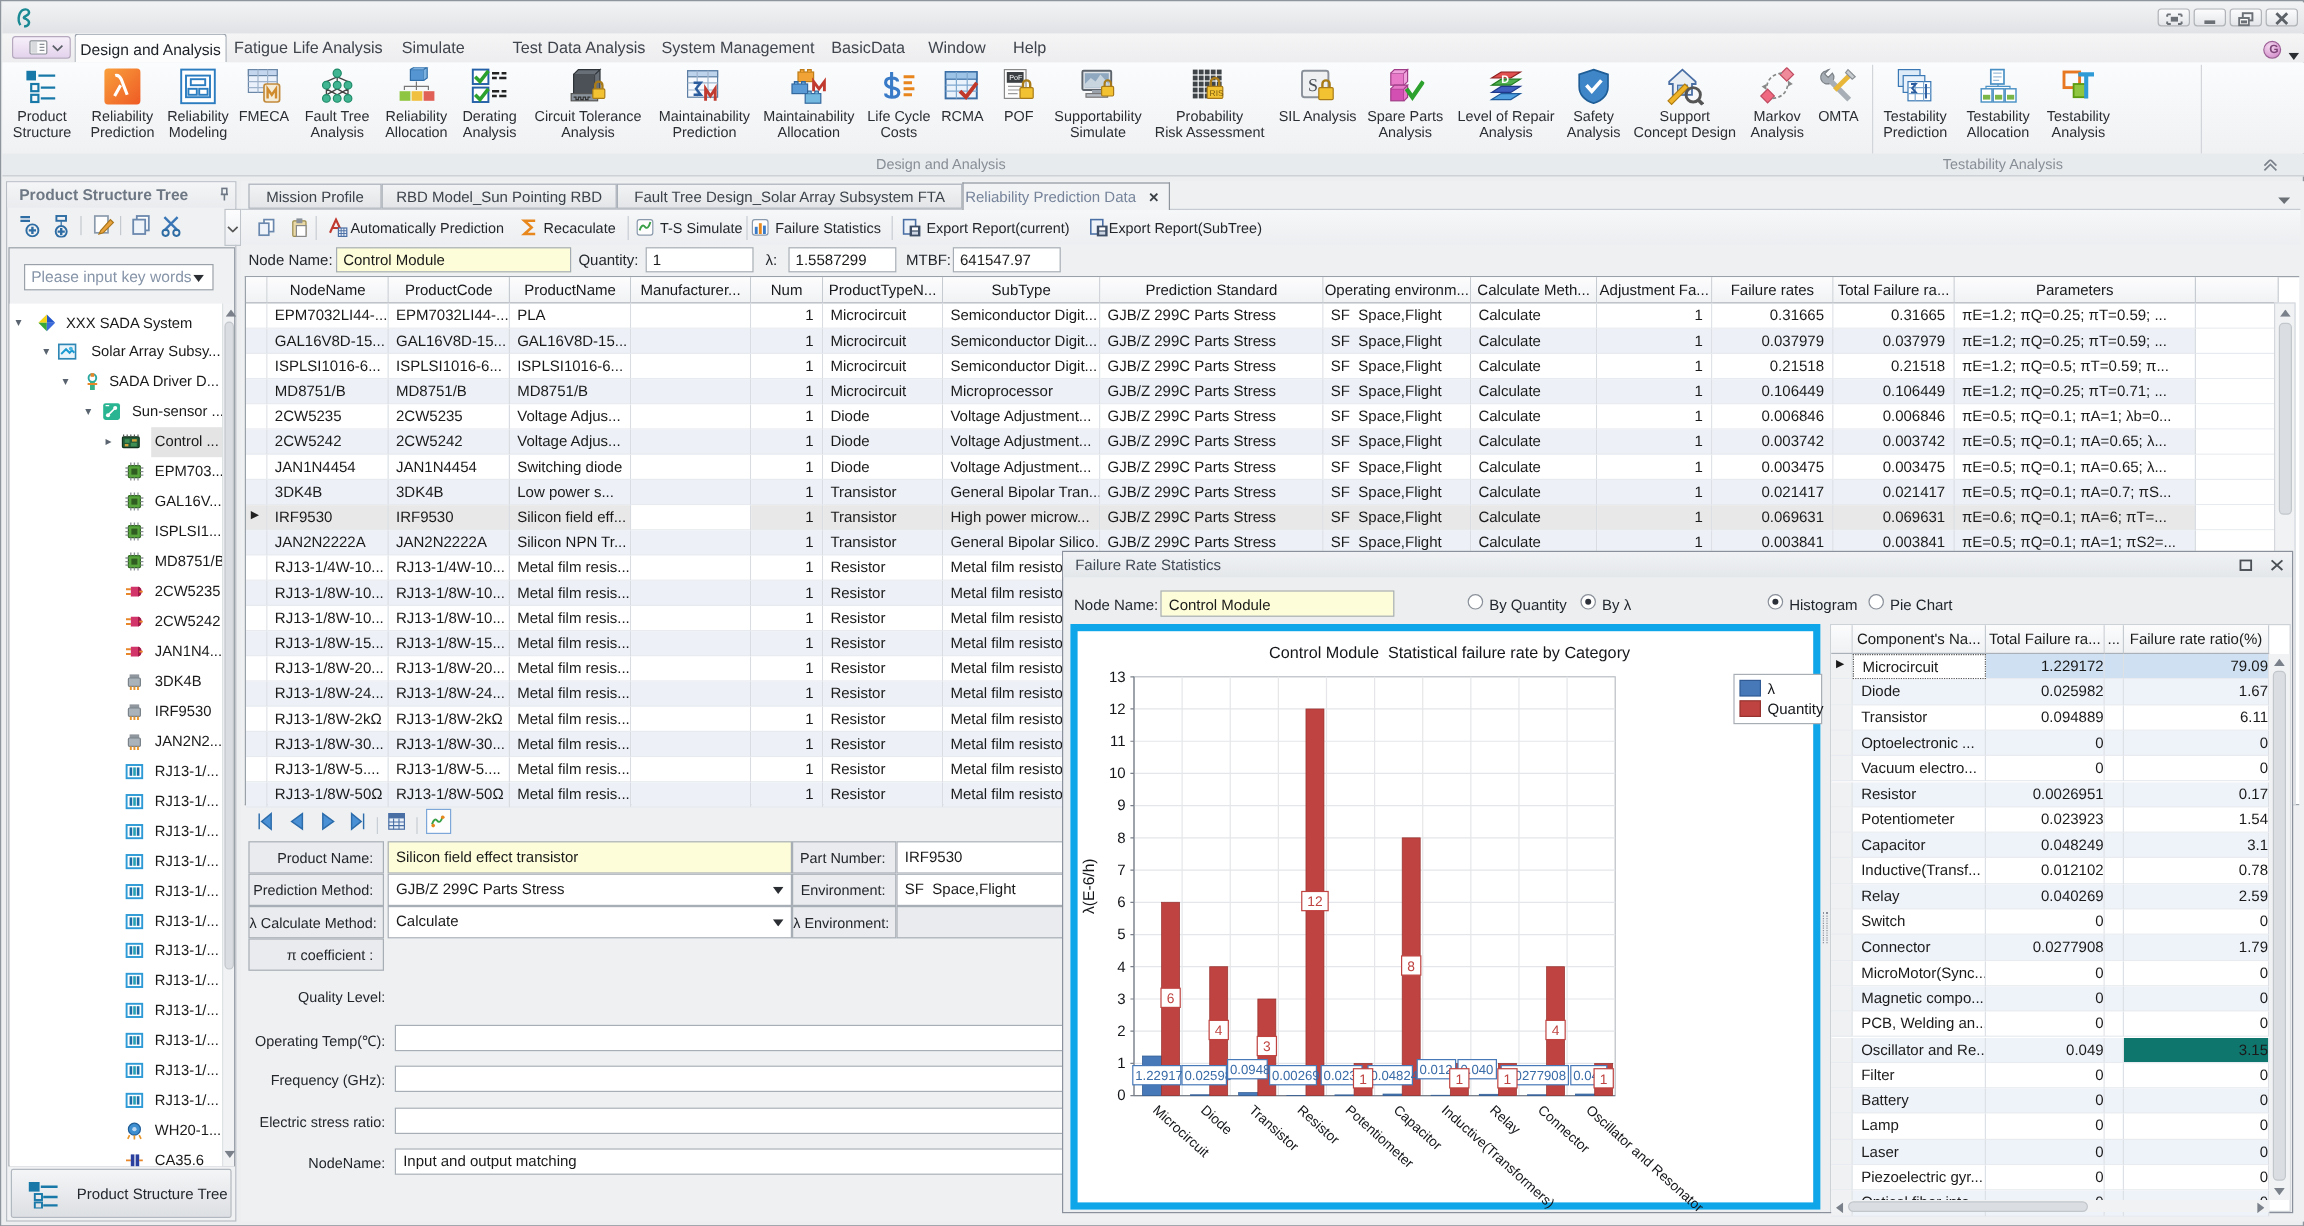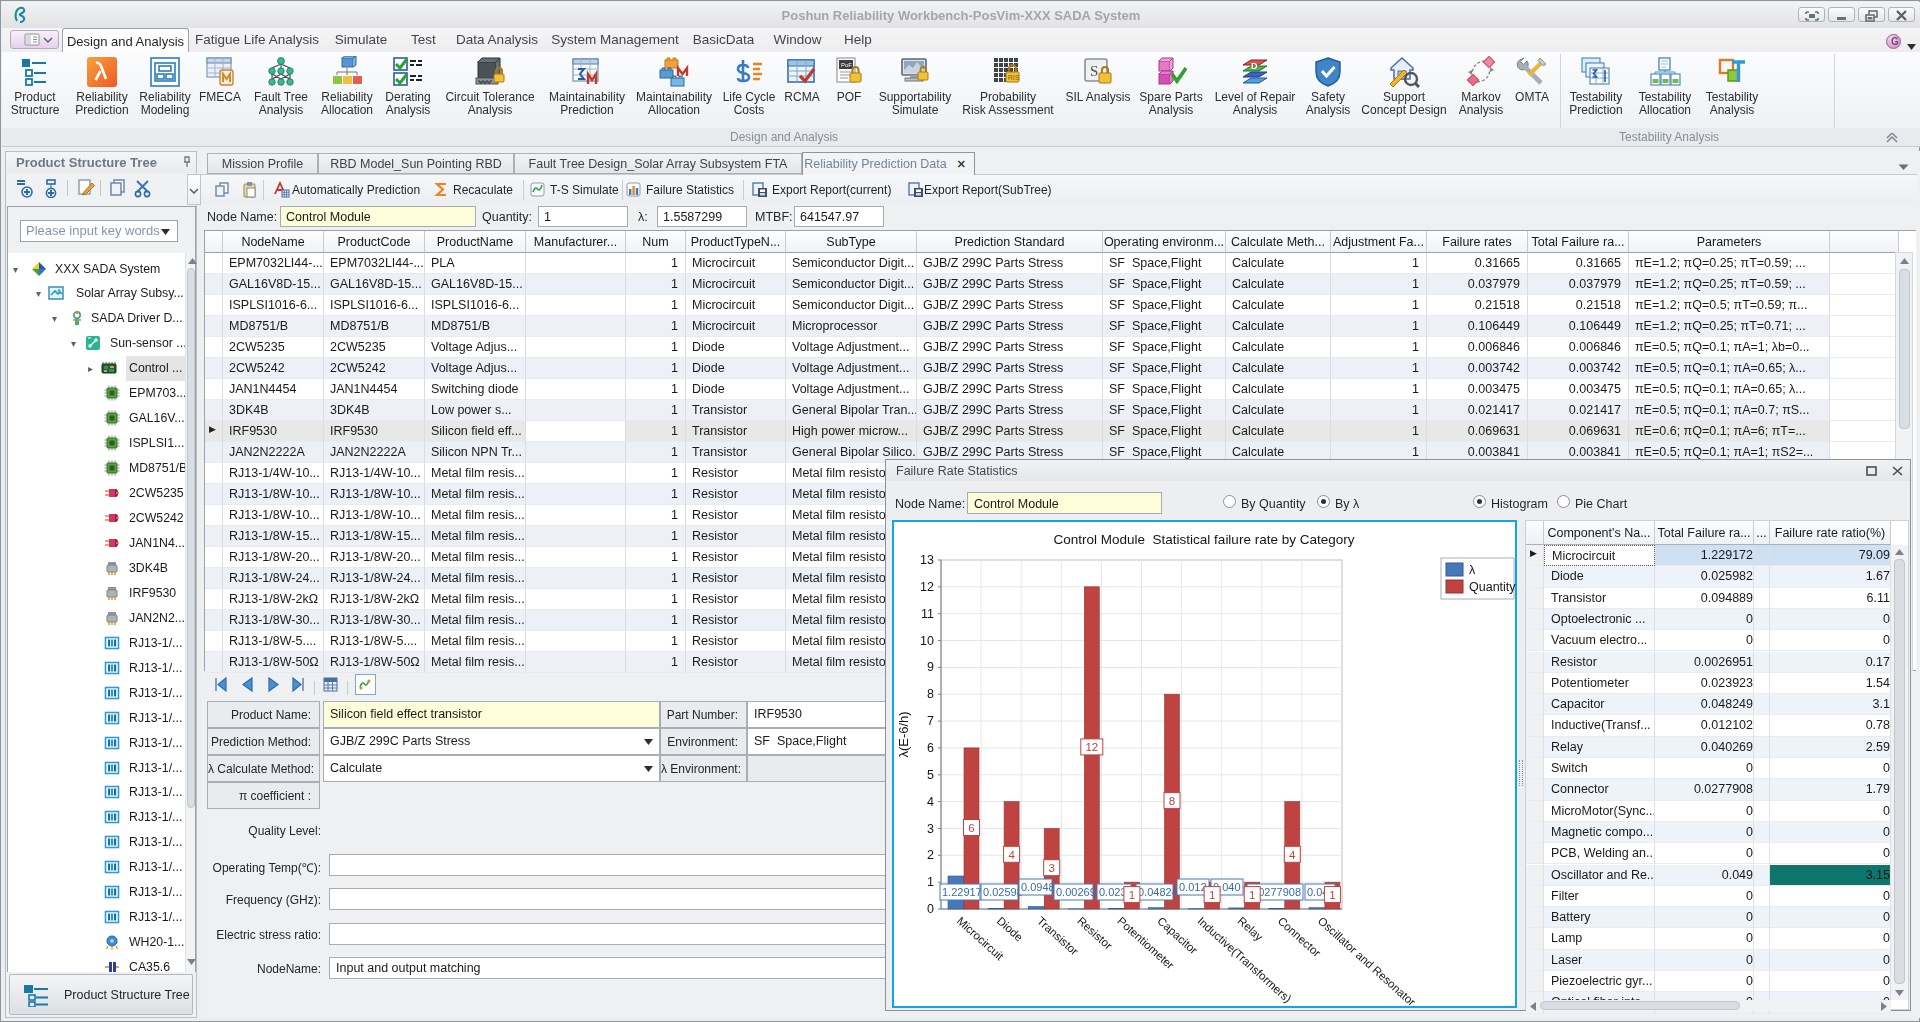--- a/index.html
+++ b/index.html
@@ -48,21 +48,20 @@
 #fwin{left:884px;top:458px;width:1026px;height:552px;background:#eceef0;border:1px solid #8a919c;}
 #fwtitle{left:0;top:0;width:100%;height:21px;background:linear-gradient(#f0f2f4,#e4e7ea);font-size:12.5px;color:#3f4854;}
 .wh{position:absolute;top:0;height:24px;background:linear-gradient(#fcfcfd,#eff1f3);border-right:1px solid #c6cbd1;border-bottom:1px solid #aab0b7;font-size:12.5px;text-align:center;padding-top:5px;}
 .wc{position:absolute;height:21.3px;border-right:1px solid #dde1e5;border-bottom:1px solid #e8ebef;font-size:12.5px;padding:3px 0 0 7px;white-space:nowrap;overflow:hidden;}
 .radio{position:absolute;width:13px;height:13px;border:1px solid #8a9099;border-radius:50%;background:#fff;}
 .radio.sel:after{content:"";position:absolute;left:3px;top:3px;width:5px;height:5px;border-radius:50%;background:#2c313a;}
 .rlabel{position:absolute;font-size:12.5px;color:#1f242b;}
 </style></head><body>
 <div id="app">
 <div id="titlebar" class="abs">
-      <div class="abs" id="titletext">Poshun Reliability Workbench-PosVim-XXX SADA System</div>
       <div class="abs" style="left:10px;top:4px"><svg width="18" height="18" viewBox="0 0 18 18">
           <path d="M5 15 C2 10 4 3 8 2 C12 1 14 5 10 7 C7 8.5 7 9 10 10 C14 12 12 16 8 16" stroke="#1b8a94" stroke-width="2" fill="none"></path>
         </svg></div>
       <div class="abs winbtn" style="left:1796px">
         <svg style="position:absolute;left:5px;top:0px" width="16" height="15" viewBox="0 0 16 15">
           <path d="M2 4 h3 M2 4 v2 M11 4 h3 M14 4 v2 M2 10 v2 M2 12 h3 M14 10 v2 M11 12 h3" stroke="#6b7076" stroke-width="1.6" fill="none"></path>
           <rect x="5" y="6" width="6" height="4" fill="#6b7076"></rect>
         </svg>
       </div>
       <div class="abs winbtn" style="left:1826px">
@@ -86,21 +85,21 @@
     <div id="tabrow" class="abs">
       <div class="abs" id="appbtn"><svg width="47" height="17" viewBox="0 0 47 17">
           <rect x="14" y="3" width="14" height="11" rx="1" fill="#fdfdfe" stroke="#8a8f96"></rect>
           <rect x="15" y="4" width="5" height="9" fill="#d8dadd"></rect>
           <path d="M22 6 h4 M22 8.5 h4 M22 11 h4" stroke="#8a8f96"></path>
           <path d="M33 7 l4 4 l4 -4" fill="none" stroke="#5a5f66" stroke-width="1.4"></path>
         </svg></div>
       <div class="abs" id="activetab">Design and Analysis</div>
       <div class="abs menutab" style="left:190px;width:130px">Fatigue Life Analysis</div>
       <div class="abs menutab" style="left:326px;width:66px">Simulate</div>
-      <div class="abs menutab" style="left:400px;width:43px">Test</div>
+      <div class="abs menutab" style="left:416px;width:43px">Test</div>
       <div class="abs menutab" style="left:450px;width:90px">Data Analysis</div>
       <div class="abs menutab" style="left:546px;width:134px">System Management</div>
       <div class="abs menutab" style="left:687px;width:69px">BasicData</div>
       <div class="abs menutab" style="left:764px;width:63px">Window</div>
       <div class="abs menutab" style="left:835px;width:42px">Help</div>
       <div class="abs" style="left:1884px;top:6px;width:15px;height:15px;border-radius:50%;background:radial-gradient(circle at 35% 30%,#f3d8ef,#cd7ec4);border:1px solid #9a5f94">
         <span style="position:absolute;left:4px;top:1px;font-size:10px;font-weight:bold;color:#7d4478">G</span>
       </div>
       <div class="abs" style="left:1905px;top:11px"><svg width="9" height="6" viewBox="0 0 9 6">
           <path d="M0 0 h9 l-4.5 6 z" fill="#2a2e33"></path>
@@ -1231,21 +1230,21 @@
         <div class="abs" style="left:81px;top:11px;width:195px;height:22px;background:#fdfdd9;border:1px solid #a6acb4;font-size:12.5px;padding:4px 0 0 6px">Control Module</div>
         <span class="radio" style="left:337px;top:14px"></span>
         <span class="rlabel" style="left:355px;top:16px">By Quantity</span>
         <span class="radio sel" style="left:431px;top:14px"></span>
         <span class="rlabel" style="left:449px;top:16px">By λ</span>
         <span class="radio sel" style="left:587px;top:14px"></span>
         <span class="rlabel" style="left:605px;top:16px">Histogram</span>
         <span class="radio" style="left:671px;top:14px"></span>
         <span class="rlabel" style="left:689px;top:16px">Pie Chart</span>
       </div>
-      <div class="abs" style="left:6px;top:60px;width:625px;height:488px;background:#fff;border:2px solid #0ea5e9"><svg width="625" height="488" viewBox="0 0 625 488">
+      <div class="abs" style="left:6px;top:60px;width:625px;height:488px;background:#fff;border:6px solid #0ea5e9"><svg width="625" height="488" viewBox="0 0 625 488">
           <text x="310" y="22" font-size="13.5" fill="#14161a" text-anchor="middle">Control Module&nbsp;&nbsp;Statistical failure rate by Category</text>
           <text x="14" y="212.5" font-size="13" fill="#14161a" text-anchor="middle" transform="rotate(-90 14 212.5)">λ(E-6/h)</text>
           <rect x="47" y="38" width="401" height="349" fill="#fff" stroke="#b9bec4"></rect>
           <line x1="47" y1="360.2" x2="448" y2="360.2" stroke="#e4e6e9"></line>
           <line x1="47" y1="333.3" x2="448" y2="333.3" stroke="#e4e6e9"></line>
           <line x1="47" y1="306.5" x2="448" y2="306.5" stroke="#e4e6e9"></line>
           <line x1="47" y1="279.6" x2="448" y2="279.6" stroke="#e4e6e9"></line>
           <line x1="47" y1="252.8" x2="448" y2="252.8" stroke="#e4e6e9"></line>
           <line x1="47" y1="225.9" x2="448" y2="225.9" stroke="#e4e6e9"></line>
           <line x1="47" y1="199.1" x2="448" y2="199.1" stroke="#e4e6e9"></line>

